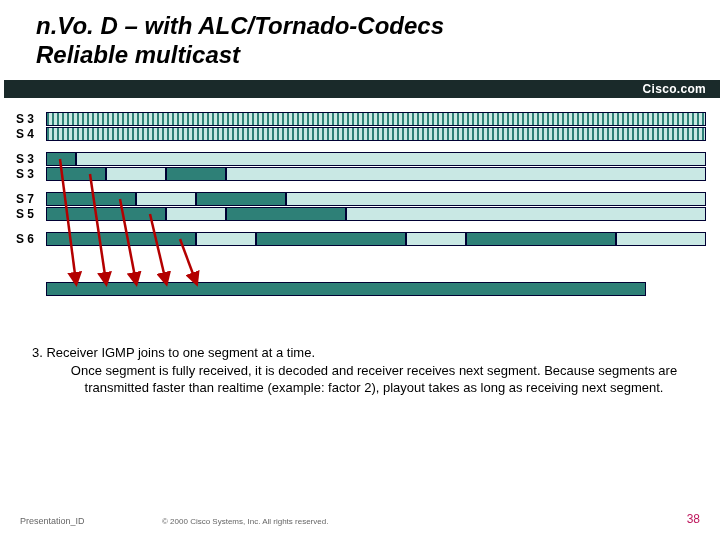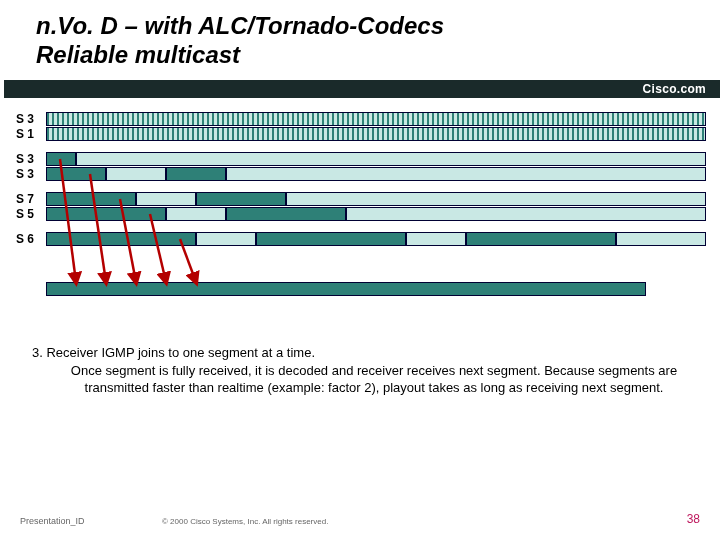--- a/index.html
+++ b/index.html
@@ -108,21 +108,21 @@
 
   <div class="diagram">
 
     <div class="row r1">
       <div class="lbl">S 3</div>
       <div class="bar-area">
           <div class="hatch"></div>
         </div>
     </div>
     <div class="row r2">
-      <div class="lbl">S 1</div>
+      <div class="lbl">S 4</div>
       <div class="bar-area">
           <div class="hatch"></div>
         </div>
     </div>
 
     <div class="row r3">
       <div class="lbl">S 3</div>
       <div class="bar-area">
         <div class="teal a"></div>
         <div class="light b"></div>

